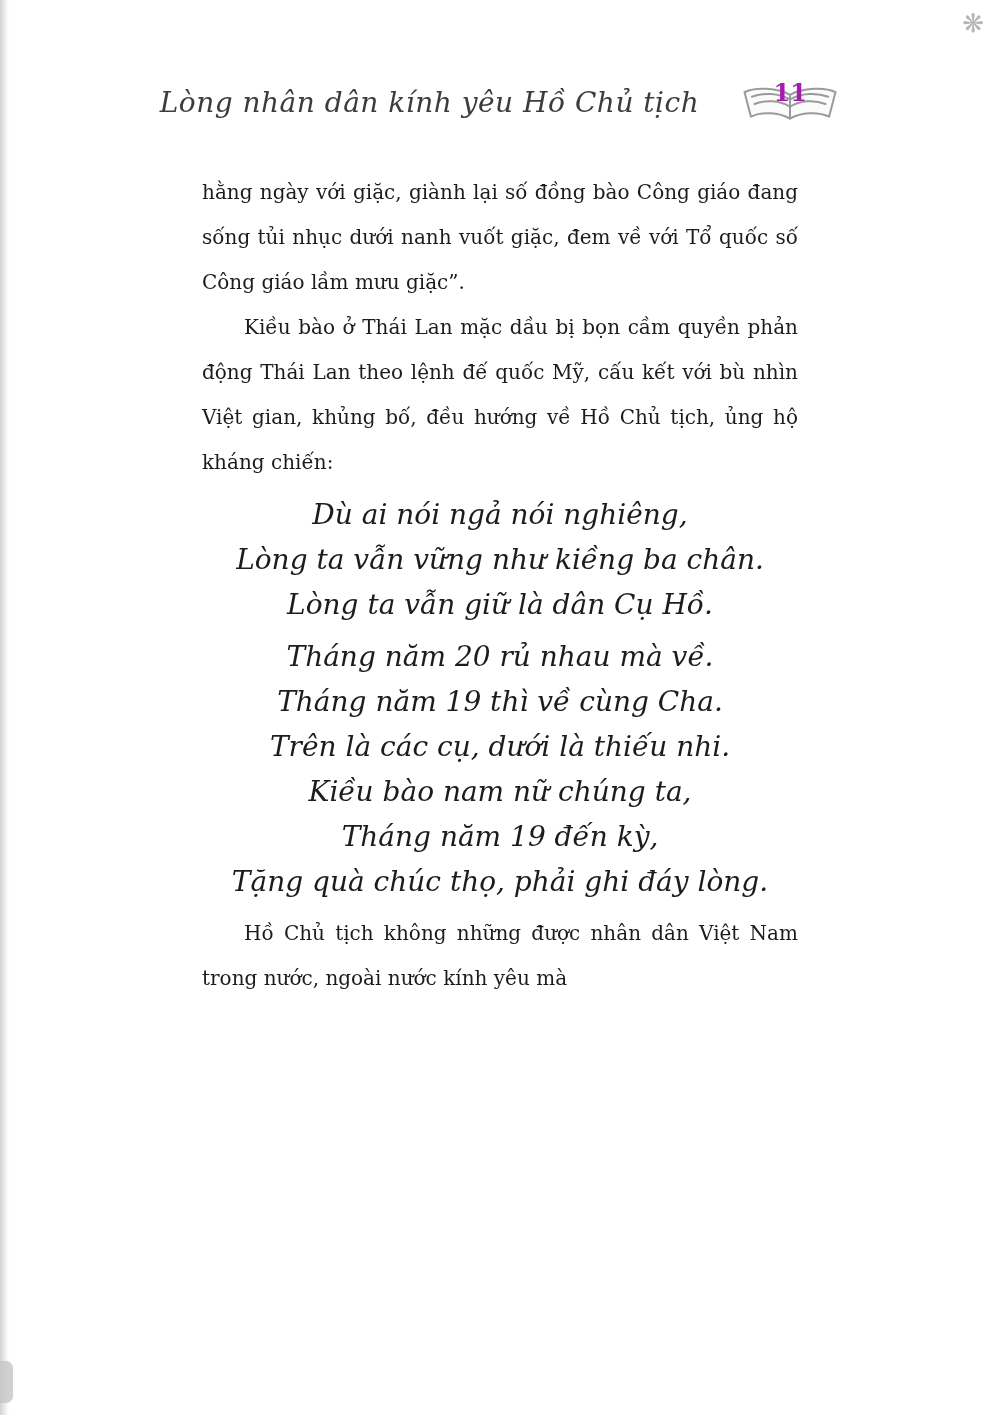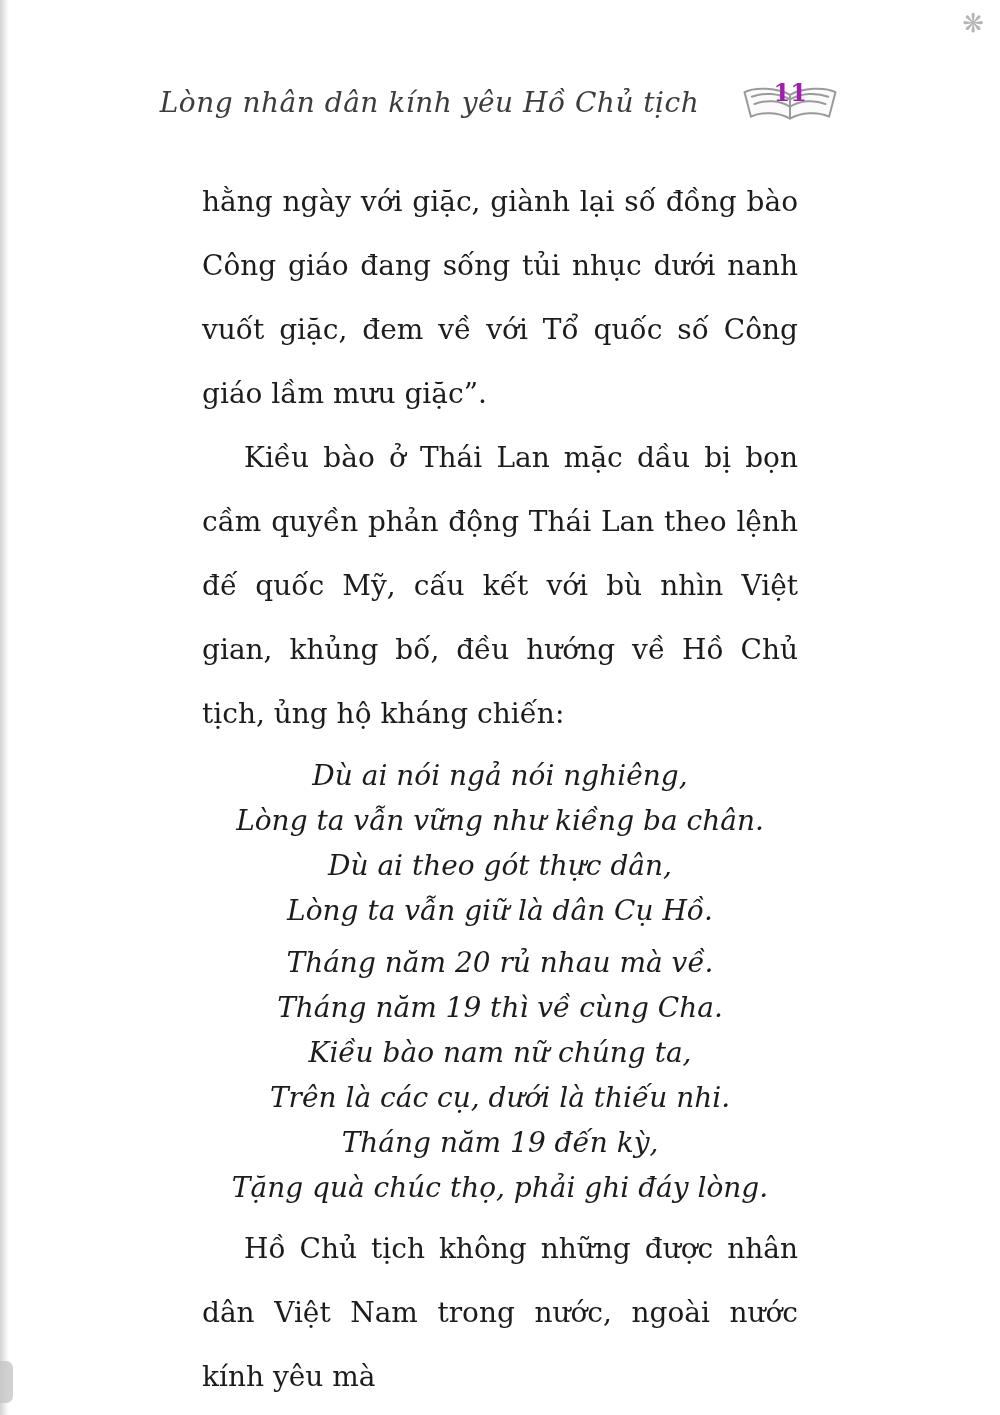--- a/index.html
+++ b/index.html
@@ -73,22 +73,22 @@
     font-size: 24px;
     color: #a21caf;
   }
   
   .text-block {
     width: 596px;
     margin: 46px auto 0 auto;
   }
   .para {
     margin: 0;
-    font-size: 28px;
-    line-height: 64px;
+    font-size: 20px;
+    line-height: 45px;
     text-align: justify;
   }
   .para.indent { text-indent: 42px; }
   .verse { margin: 7px; }
   .verse-line {
     font-style: italic;
     font-size: 28px;
     line-height: 45px;
     text-align: center;
   }
@@ -122,30 +122,29 @@
 
   <div class="text-block">
 
     <p class="para">hằng ngày với giặc, giành lại số đồng bào Công giáo đang sống tủi nhục dưới nanh vuốt giặc, đem về với Tổ quốc số Công giáo lầm mưu giặc”.</p>
 
     <p class="para indent">Kiều bào ở Thái Lan mặc dầu bị bọn cầm quyền phản động Thái Lan theo lệnh đế quốc Mỹ, cấu kết với bù nhìn Việt gian, khủng bố, đều hướng về Hồ Chủ tịch, ủng hộ kháng chiến:</p>
 
     <div class="verse">
       <div class="verse-line">Dù ai nói ngả nói nghiêng,</div>
       <div class="verse-line">Lòng ta vẫn vững như kiềng ba chân.</div>
-      <div class="verse-line">Dù ai theo gót thực dân,</div>
       <div class="verse-line">Lòng ta vẫn giữ là dân Cụ Hồ.</div>
     </div>
 
 
     <div class="verse">
       <div class="verse-line">Tháng năm 20 rủ nhau mà về.</div>
       <div class="verse-line">Tháng năm 19 thì về cùng Cha.</div>
+      <div class="verse-line">Trên là các cụ, dưới là thiếu nhi.</div>
       <div class="verse-line">Kiều bào nam nữ chúng ta,</div>
-      <div class="verse-line">Trên là các cụ, dưới là thiếu nhi.</div>
       <div class="verse-line">Tháng năm 19 đến kỳ,</div>
       <div class="verse-line">Tặng quà chúc thọ, phải ghi đáy lòng.</div>
     </div>
 
     <p class="para indent">Hồ Chủ tịch không những được nhân dân Việt Nam trong nước, ngoài nước kính yêu mà</p>
 
   </div>
 
 </div>
 

